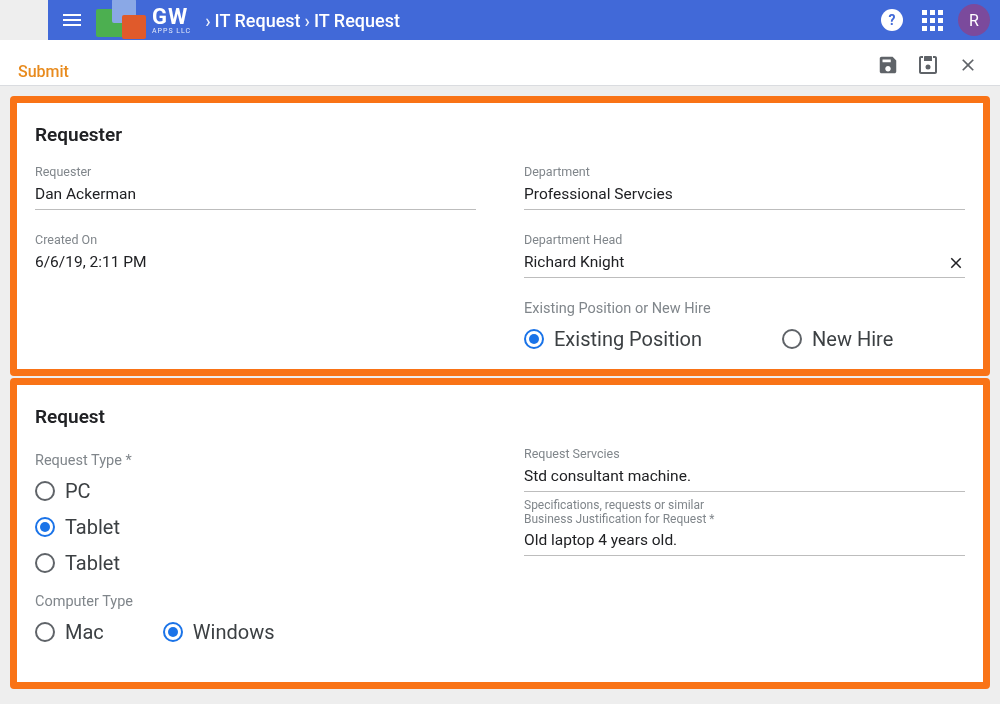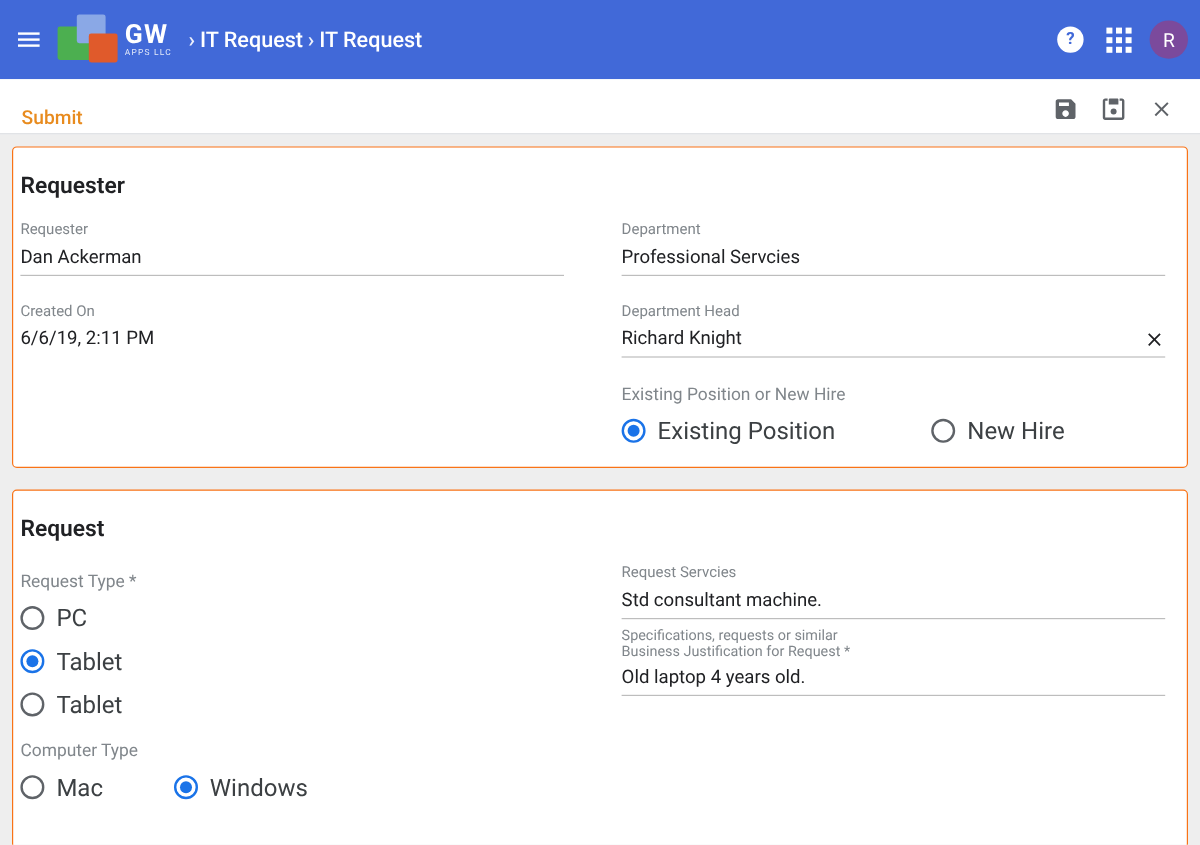--- a/index.html
+++ b/index.html
@@ -9,25 +9,26 @@
     font-size: 15px;
     color: #202124;
     background: #eeeeee;
     width: 1000px;
     height: 704px;
     overflow: hidden;
   }
   
   .app-bar {
     background: #4169d8;
-    height: 66px;
+    height: 40px;
     display: flex;
     align-items: center;
     color: #fff;
     padding: 0 10px 0 0;
+    margin-left: 48px;
   }
   .menu-btn {
     width: 48px;
     display: flex;
     align-items: center;
     justify-content: center;
     cursor: pointer;
   }
   .hamburger {
     display: flex;
@@ -117,24 +118,24 @@
     display: flex; align-items: center; justify-content: center;
     color: #5f6368; cursor: pointer;
   }
 
   
   .page {
     padding: 10px;
   }
   .card {
     background: #fff;
-    border: 1px solid #f97316;
+    border: 7px solid #f97316;
     border-radius: 4px;
-    padding: 16px 18px 18px 6px;
-    margin-bottom: 18px;
+    padding: 16px 18px 18px 18px;
+    margin-bottom: 2px;
   }
   .card-title {
     font-size: 19px;
     font-weight: 600;
     margin: 4px 0 18px 0;
   }
   .grid2 {
     display: grid;
     grid-template-columns: 1fr 1fr;
     column-gap: 48px;

